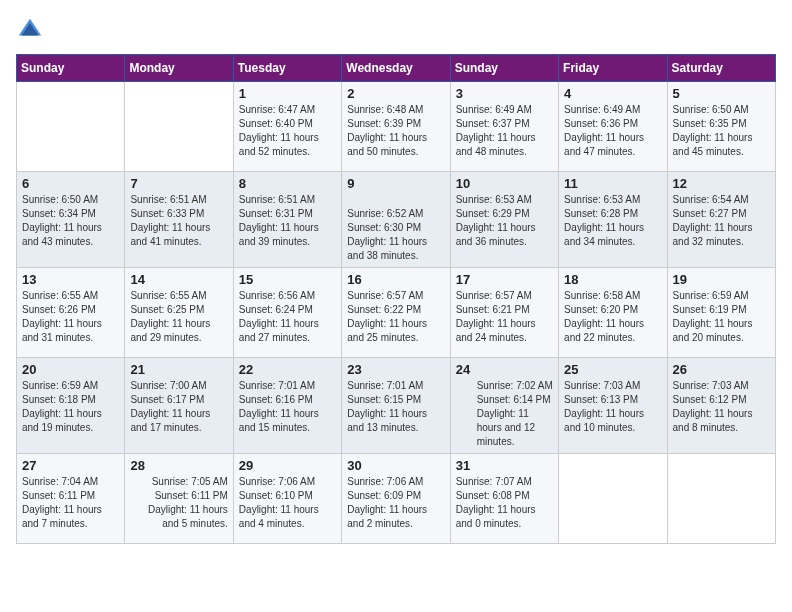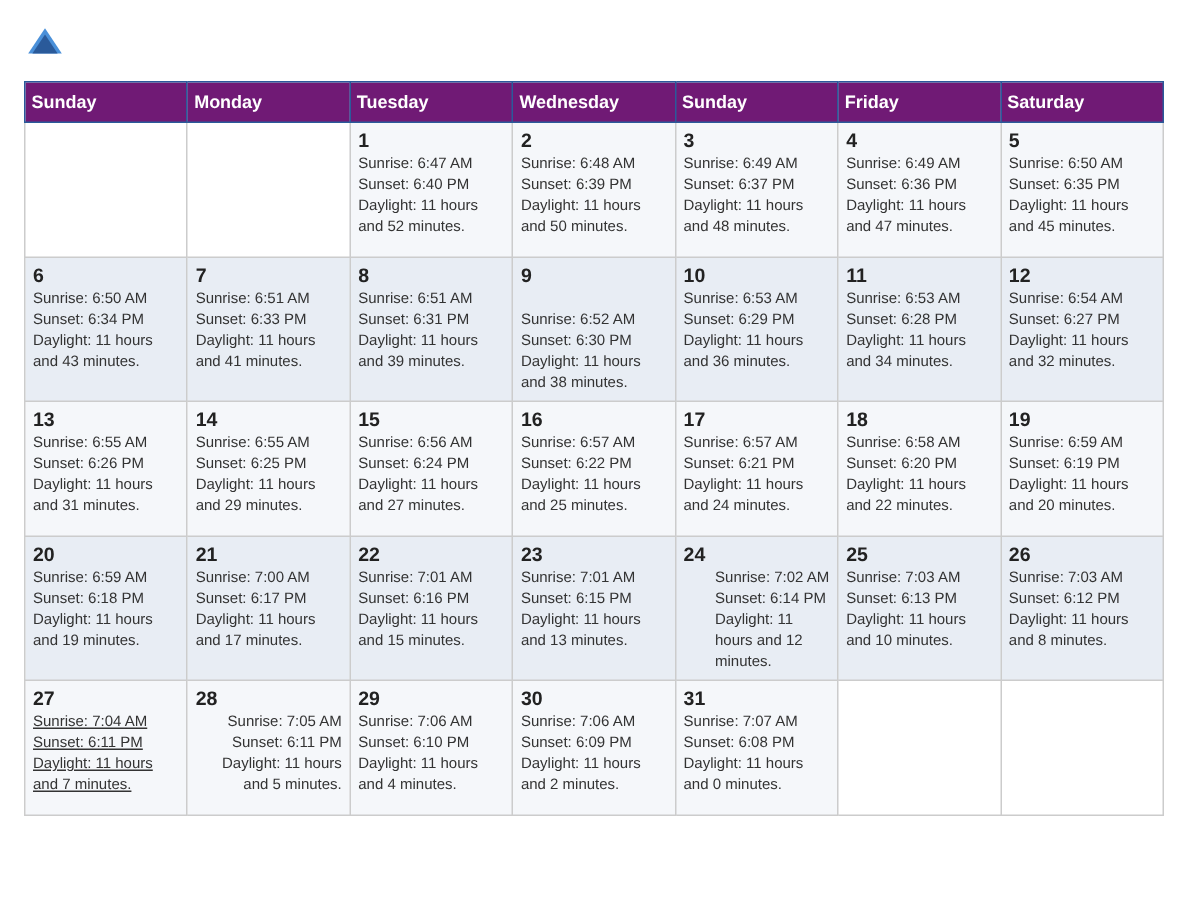--- a/index.html
+++ b/index.html
@@ -291,21 +291,21 @@
         <td>
           <span class="day-number">26</span>
           <div class="day-info" style="white-space: pre-line;">Sunrise: 7:03 AM
 Sunset: 6:12 PM
 Daylight: 11 hours and 8 minutes.</div>
         </td>
       </tr>
       <tr>
         <td>
           <span class="day-number">27</span>
-          <div class="day-info" style="white-space: pre-line; text-decoration: underline;">Sunrise: 7:04 AM
+          <div class="day-info" style="white-space: pre-line;">Sunrise: 7:04 AM
 Sunset: 6:11 PM
 Daylight: 11 hours and 7 minutes.</div>
         </td>
         <td>
           <span class="day-number">28</span>
           <div class="day-info" style="white-space: pre-line; text-align: right;">Sunrise: 7:05 AM
 Sunset: 6:11 PM
 Daylight: 11 hours and 5 minutes.</div>
         </td>
         <td>

